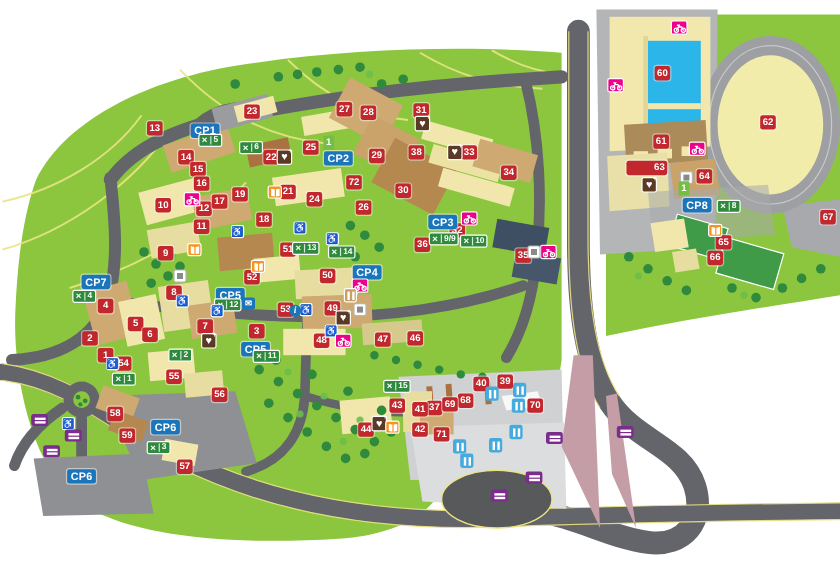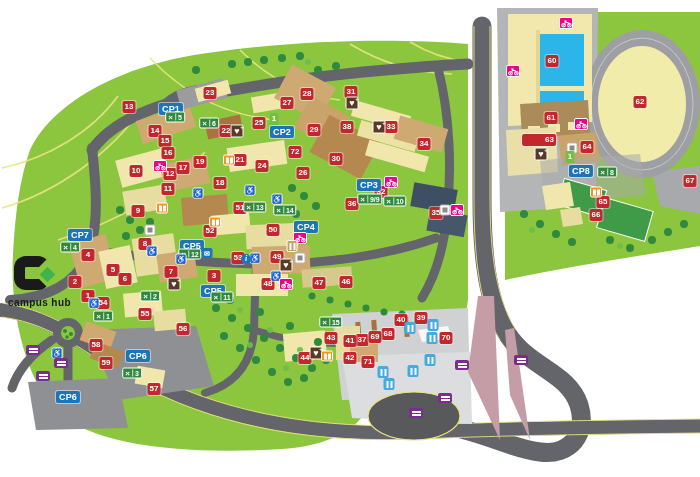--- a/index.html
+++ b/index.html
@@ -243,27 +243,20 @@
         <circle cx="300" cy="350" r="3"></circle>
       <circle cx="250" cy="345" r="3"></circle>
         <circle cx="286" cy="368" r="3"></circle>
         <circle cx="532" cy="230" r="3"></circle>
       <circle cx="620" cy="246" r="3"></circle>
         <circle cx="144" cy="214" r="3"></circle>
         <circle cx="308" cy="62" r="3"></circle>
     </g>
   </svg>
 
-  <div id="logo">
-    <div class="logo-mark">
-      <span class="logo-c"></span>
-      <span class="logo-diamond"></span>
-    </div>
-    <div class="logo-text">campus hub</div>
-  </div>
 
   <div id="marker-layer">
       <div class="mk red" style="left: 88px; top: 296px;">1</div>
       <div class="mk red" style="left: 75px; top: 282px;">2</div>
       <div class="mk red" style="left: 214px; top: 276px;">3</div>
       <div class="mk red" style="left: 88px; top: 255px;">4</div>
       <div class="mk red" style="left: 113px; top: 270px;">5</div>
       <div class="mk red" style="left: 125px; top: 279px;">6</div>
       <div class="mk red" style="left: 171px; top: 272px;">7</div>
       <div class="mk red" style="left: 145px; top: 244px;">8</div>
@@ -277,21 +270,21 @@
       <div class="mk red" style="left: 168px; top: 153px;">16</div>
       <div class="mk red" style="left: 183px; top: 168px;">17</div>
       <div class="mk red" style="left: 196px; top: 183px; margin-left: 24px;">18</div>
       <div class="mk red" style="left: 200px; top: 162px;">19</div>
       <div class="mk red" style="left: 240px; top: 160px;">21</div>
       <div class="mk red" style="left: 226px; top: 131px;">22</div>
       <div class="mk red" style="left: 210px; top: 93px;">23</div>
       <div class="mk red" style="left: 262px; top: 166px;">24</div>
       <div class="mk red" style="left: 259px; top: 123px;">25</div>
       <div class="mk red" style="left: 303px; top: 173px;">26</div>
-      <div class="mk red" style="left: 287px; top: 103px;">27</div>
+      <div class="mk red" style="left: 287px; top: 91px;">27</div>
       <div class="mk red" style="left: 307px; top: 94px;">28</div>
       <div class="mk red" style="left: 314px; top: 130px;">29</div>
       <div class="mk red" style="left: 336px; top: 159px;">30</div>
       <div class="mk red" style="left: 351px; top: 92px;">31</div>
       <div class="mk red" style="left: 381px; top: 152px; margin-top: 40px;">32</div>
       <div class="mk red" style="left: 391px; top: 127px;">33</div>
       <div class="mk red" style="left: 424px; top: 144px;">34</div>
       <div class="mk red" style="left: 436px; top: 213px;">35</div>
       <div class="mk red" style="left: 352px; top: 204px;">36</div>
       <div class="mk red" style="left: 362px; top: 340px;">37</div>

